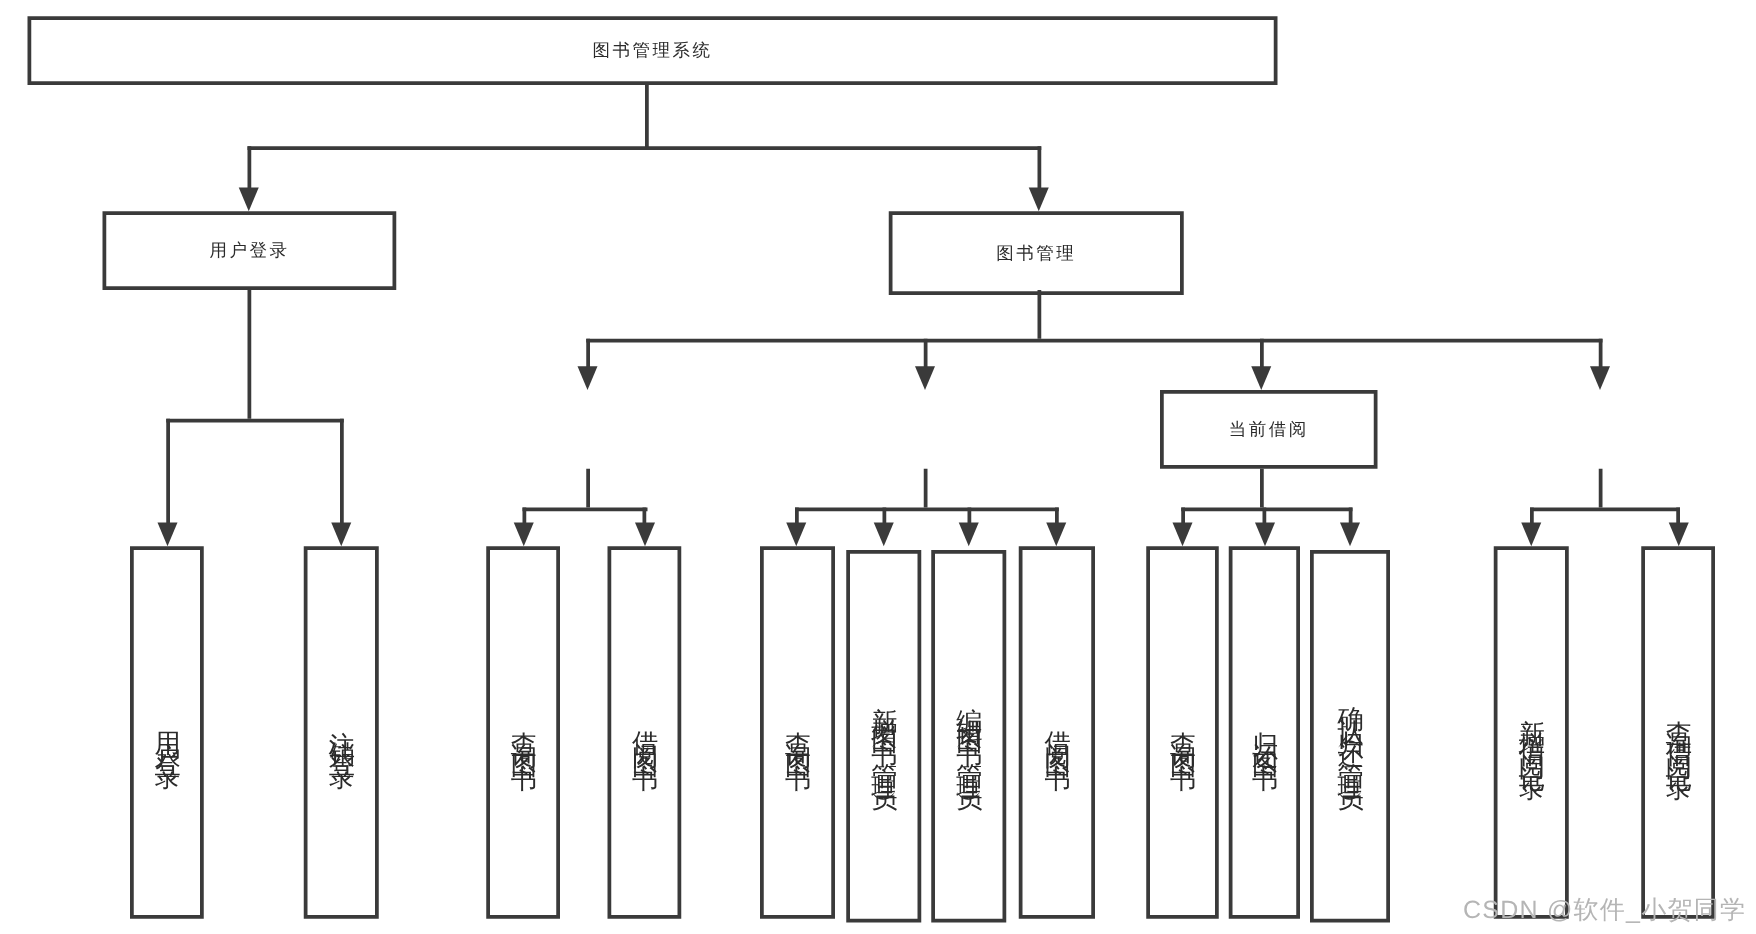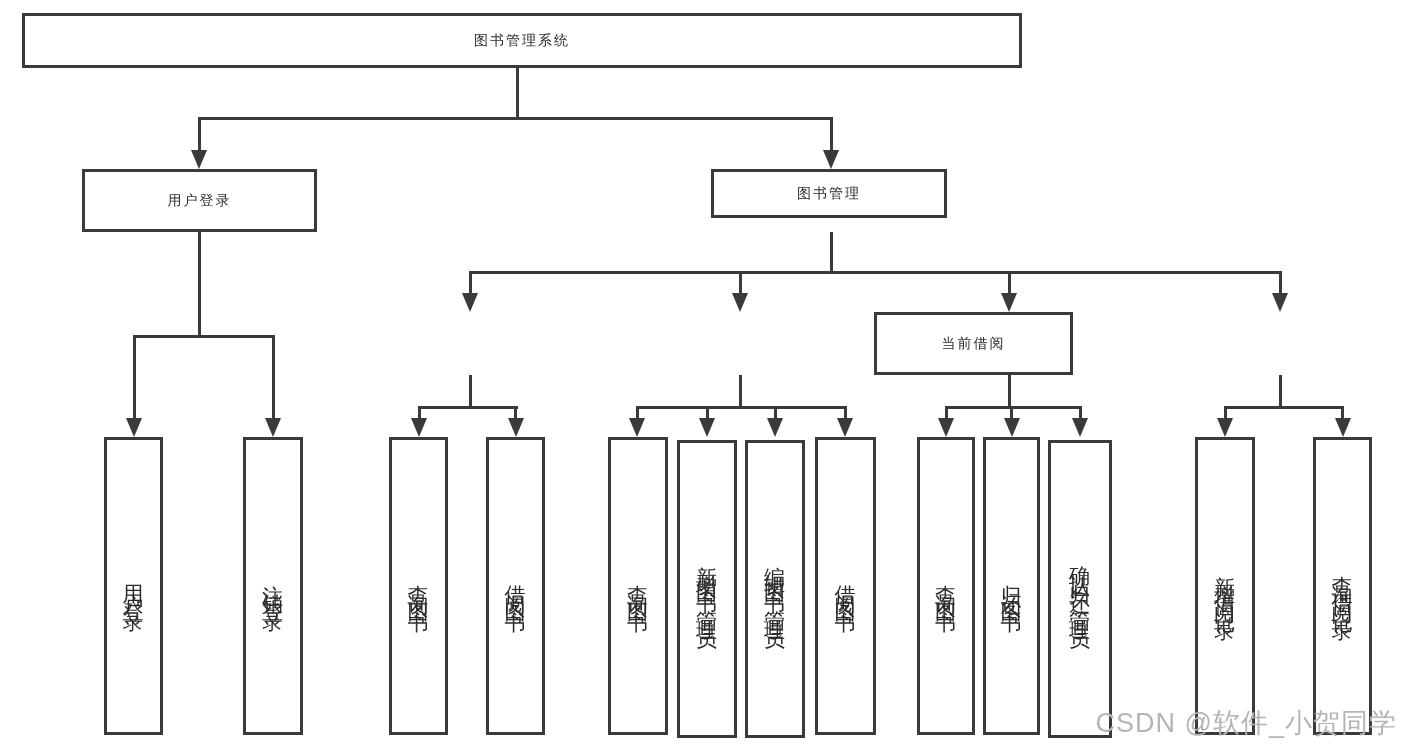--- a/index.html
+++ b/index.html
@@ -48,21 +48,21 @@
     position:absolute;
     width:0;height:0;
     border-left:8px solid transparent;
     border-right:8px solid transparent;
     border-top:19px solid var(--line);
   }
   .watermark{
     position:absolute;
     right:8px;
     bottom:6px;
-    font-size:27px;
+    font-size:20px;
     letter-spacing:1px;
     color:var(--watermark);
     z-index:5;
     white-space:nowrap;
   }
 </style>
 </head>
 <body>
 
 <div id="canvas">
@@ -74,21 +74,21 @@
   <div class="line" style="left:515.5px;top:68px;width:3px;height:52px"></div>
   <div class="line" style="left:197.5px;top:117px;width:635px;height:3px"></div>
   <div class="line" style="left:197.5px;top:117px;width:3px;height:36px"></div>
   <div class="arrow" style="left:191px;top:150px"></div>
   <div class="line" style="left:829.5px;top:117px;width:3px;height:36px"></div>
   <div class="arrow" style="left:823px;top:150px"></div>
 
   <div class="box" style="left:82px;top:169px;width:235px;height:63px">
     <span class="lbl">用户登录</span>
   </div>
-  <div class="box" style="left:711px;top:169px;width:236px;height:49px">
+  <div class="box" style="left:711px;top:169px;width:236px;height:67px">
     <span class="lbl">图书管理</span>
   </div>
 
   <div class="line" style="left:197.5px;top:232px;width:3px;height:103px"></div>
   <div class="line" style="left:132.5px;top:335px;width:142px;height:3px"></div>
   <div class="line" style="left:132.5px;top:335px;width:3px;height:85px"></div>
   <div class="arrow" style="left:126px;top:418px"></div>
   <div class="line" style="left:271.5px;top:335px;width:3px;height:85px"></div>
   <div class="arrow" style="left:265px;top:418px"></div>
 
@@ -96,21 +96,21 @@
   <div class="line" style="left:468.5px;top:271px;width:813px;height:3px"></div>
   <div class="line" style="left:468.5px;top:271px;width:3px;height:25px"></div>
   <div class="arrow" style="left:462px;top:293px"></div>
   <div class="line" style="left:738.5px;top:271px;width:3px;height:25px"></div>
   <div class="arrow" style="left:732px;top:293px"></div>
   <div class="line" style="left:1007.5px;top:271px;width:3px;height:25px"></div>
   <div class="arrow" style="left:1001px;top:293px"></div>
   <div class="line" style="left:1278.5px;top:271px;width:3px;height:25px"></div>
   <div class="arrow" style="left:1272px;top:293px"></div>
 
-  <div class="box" style="left:874px;top:312px;width:199px;height:63px">
+  <div class="box" style="left:928px;top:312px;width:174px;height:63px">
     <span class="lbl">当前借阅</span>
   </div>
 
   <div class="line" style="left:468.5px;top:375px;width:3px;height:31px"></div>
   <div class="line" style="left:417.5px;top:406px;width:100px;height:3px"></div>
   <div class="line" style="left:417.5px;top:406px;width:3px;height:14px"></div>
   <div class="arrow" style="left:411px;top:418px"></div>
   <div class="line" style="left:514px;top:406px;width:3px;height:14px"></div>
   <div class="arrow" style="left:507.5px;top:418px"></div>
 

